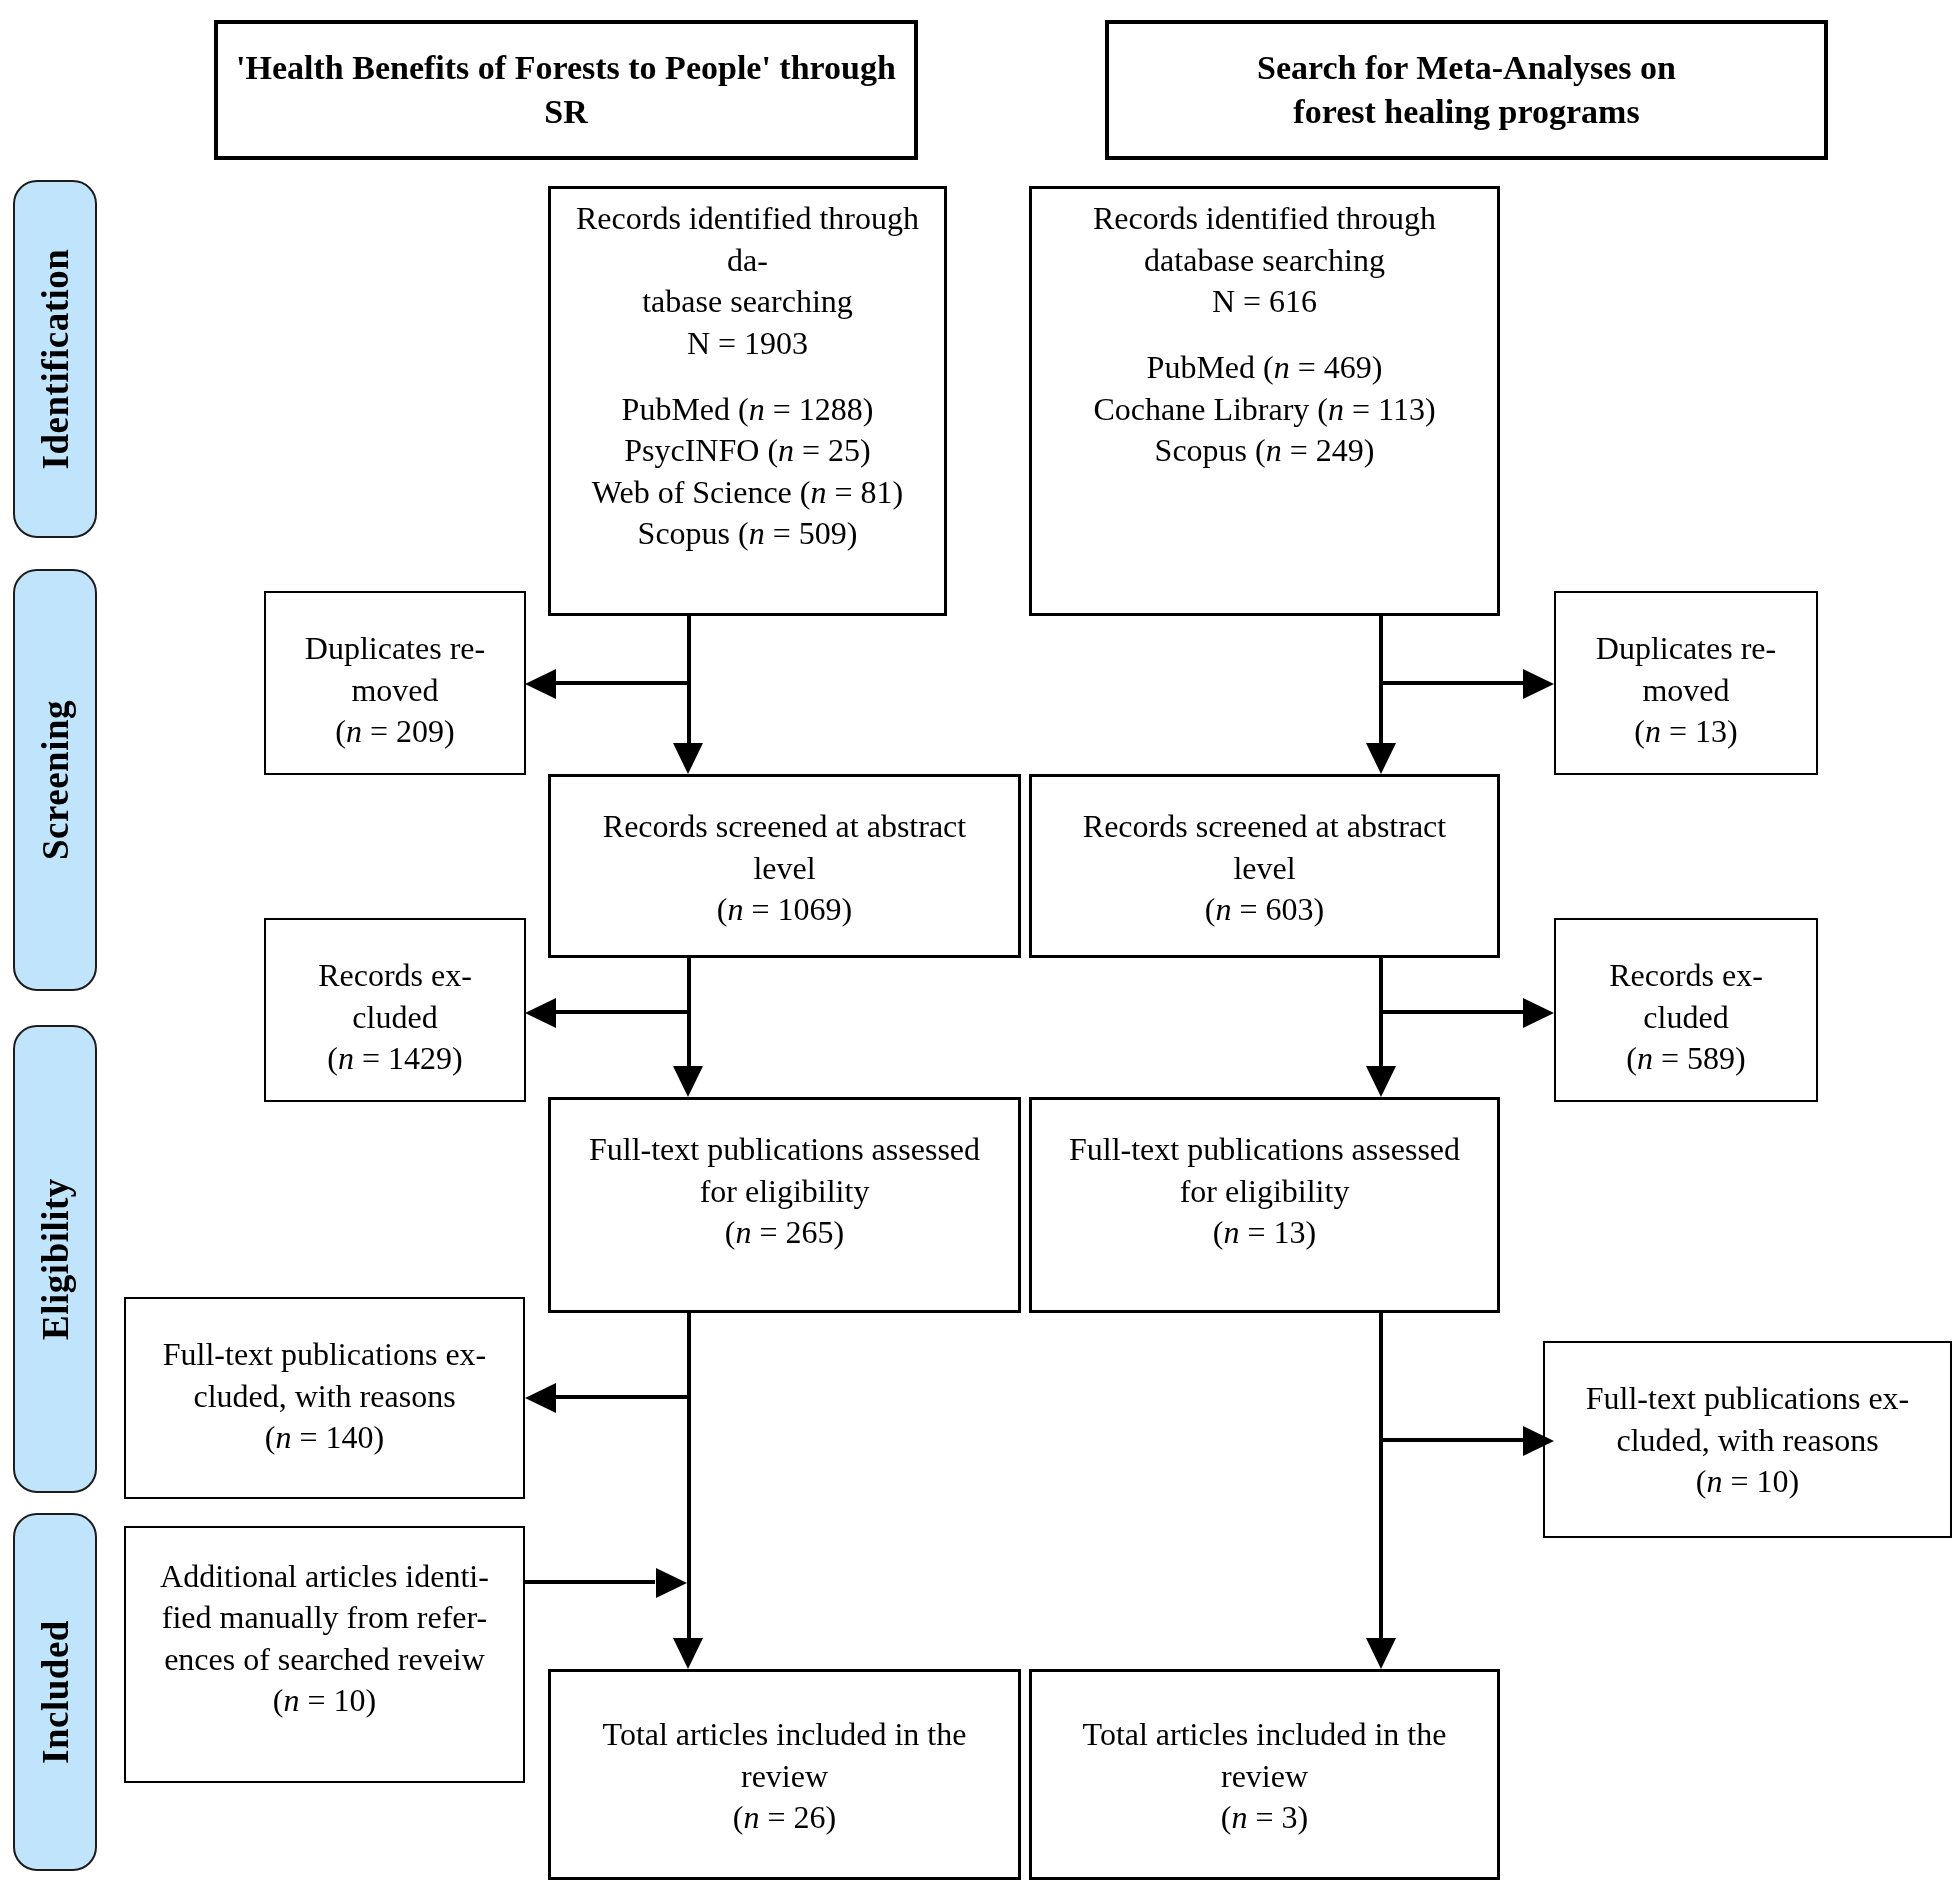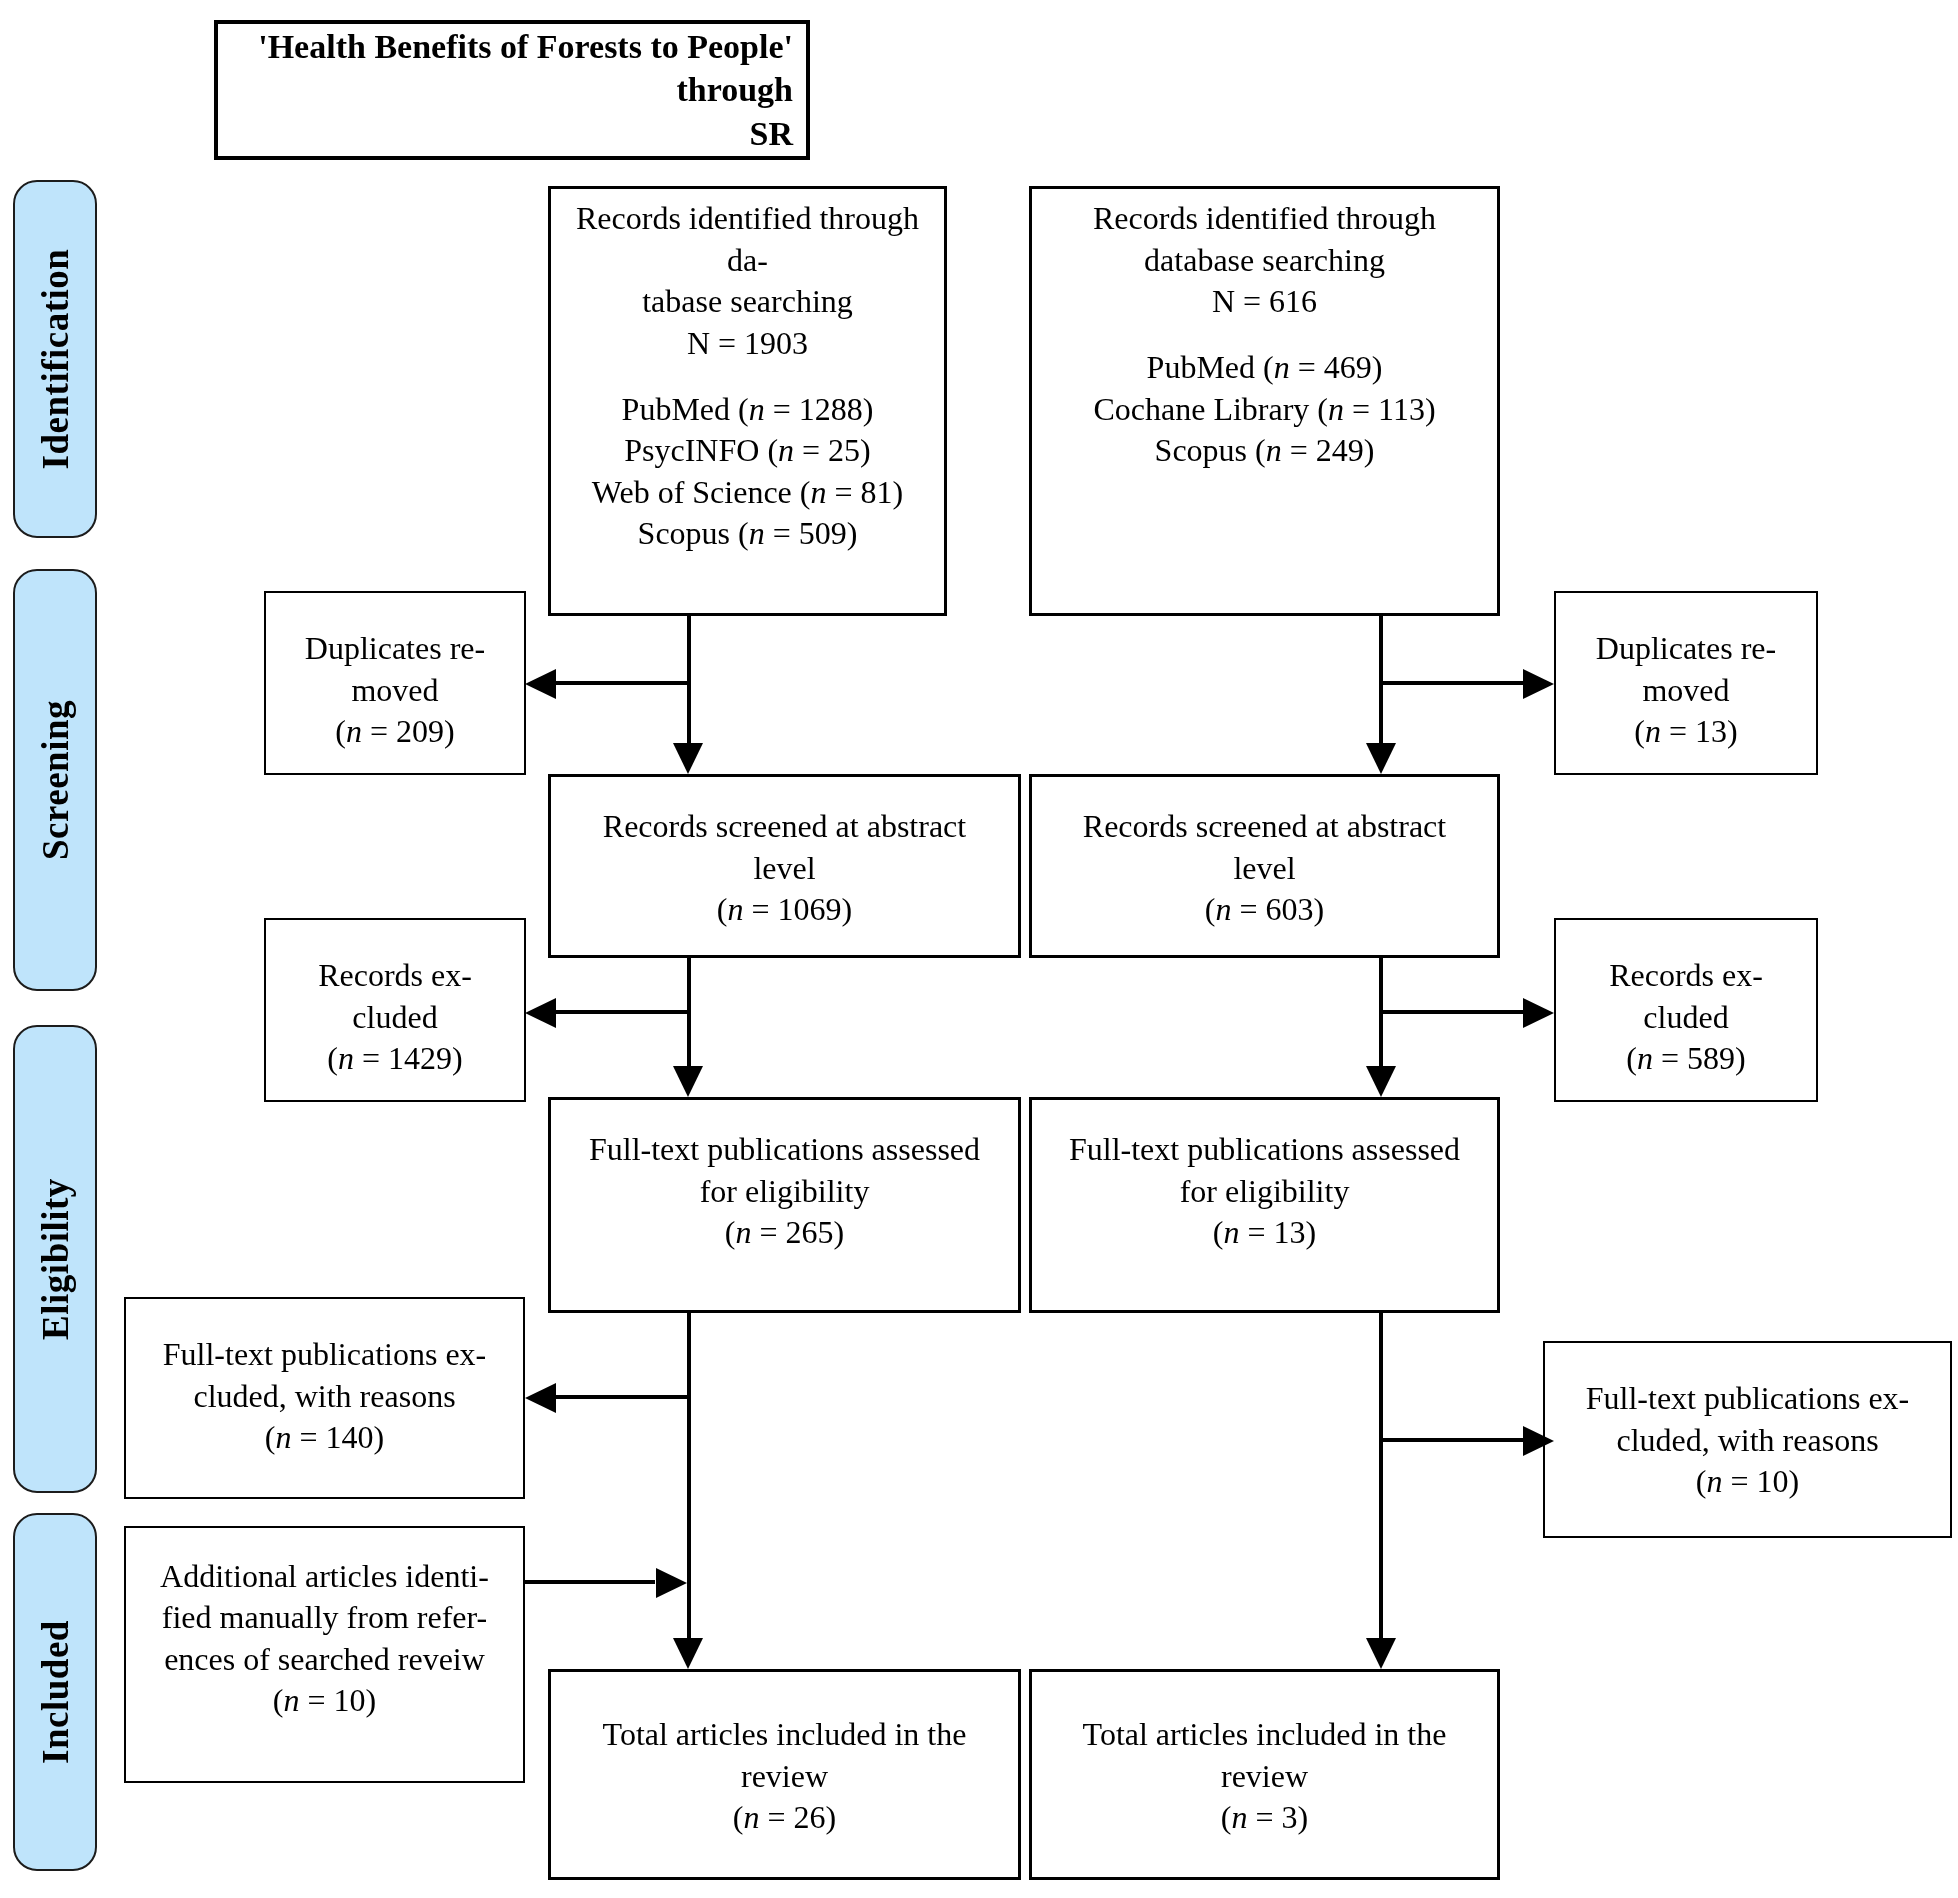--- a/index.html
+++ b/index.html
@@ -90,27 +90,33 @@
   </div>
 
   <div class="stage-tab" style="left:13px;top:1025px;width:84px;height:468px;">
     <span class="lbl">Eligibility</span>
   </div>
 
   <div class="stage-tab" style="left:13px;top:1513px;width:84px;height:358px;">
     <span class="lbl">Included</span>
   </div>
 
-  <div class="hdr-box" style="left:214px;top:20px;width:596px;height:140px;text-align:right;">
+  <div class="hdr-box" style="left:214px;top:20px;width:704px;height:140px;">
     <div>
       <span>'Health Benefits of Forests to People' through</span><br>
       <span>SR</span>
     </div>
   </div>
 
+  <div class="hdr-box" style="left:1105px;top:20px;width:723px;height:140px;">
+    <div>
+      <span>Search for Meta-Analyses on</span><br>
+      <span>forest healing programs</span>
+    </div>
+  </div>
 
   <div class="fbox" style="left:548px;top:186px;width:399px;height:430px;">
     <span>Records identified through da-</span><br>
     <span>tabase searching</span><br>
     <span>N = 1903</span>
     <span class="blank"></span>
     <span><span>PubMed</span> (<i>n</i> = <span>1288</span>)</span><br>
     <span><span>PsycINFO</span> (<i>n</i> = <span>25</span>)</span><br>
     <span><span>Web of Science</span> (<i>n</i> = <span>81</span>)</span><br>
     <span><span>Scopus</span> (<i>n</i> = <span>509</span>)</span>

